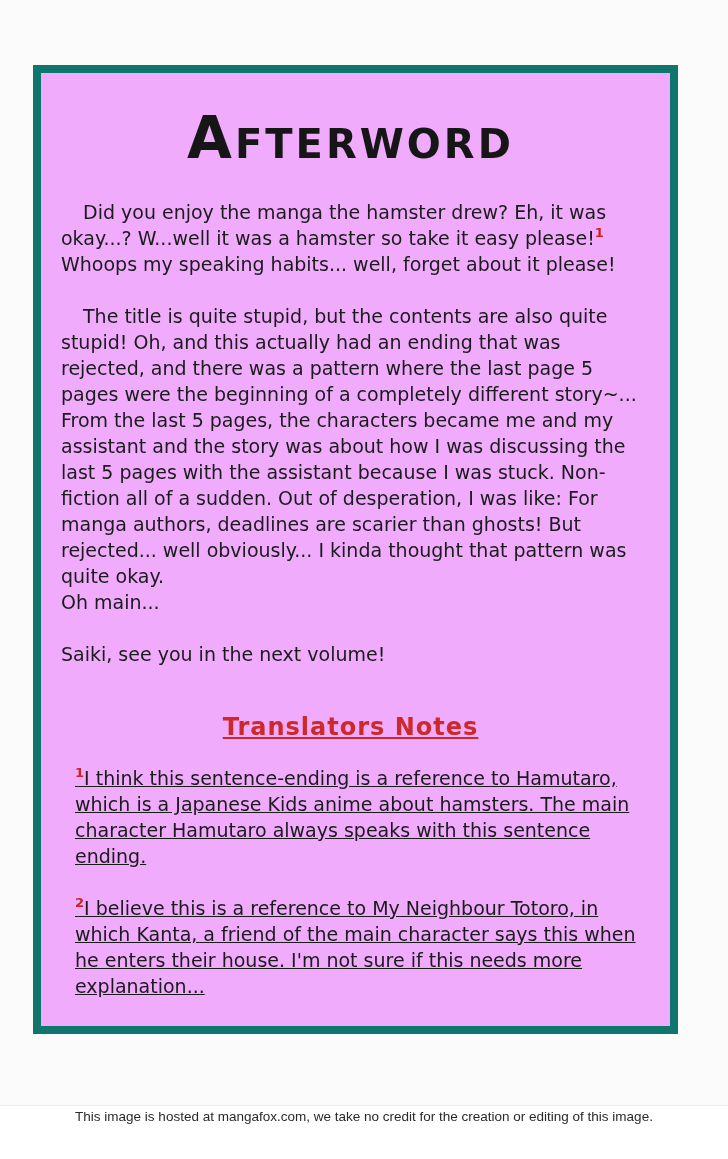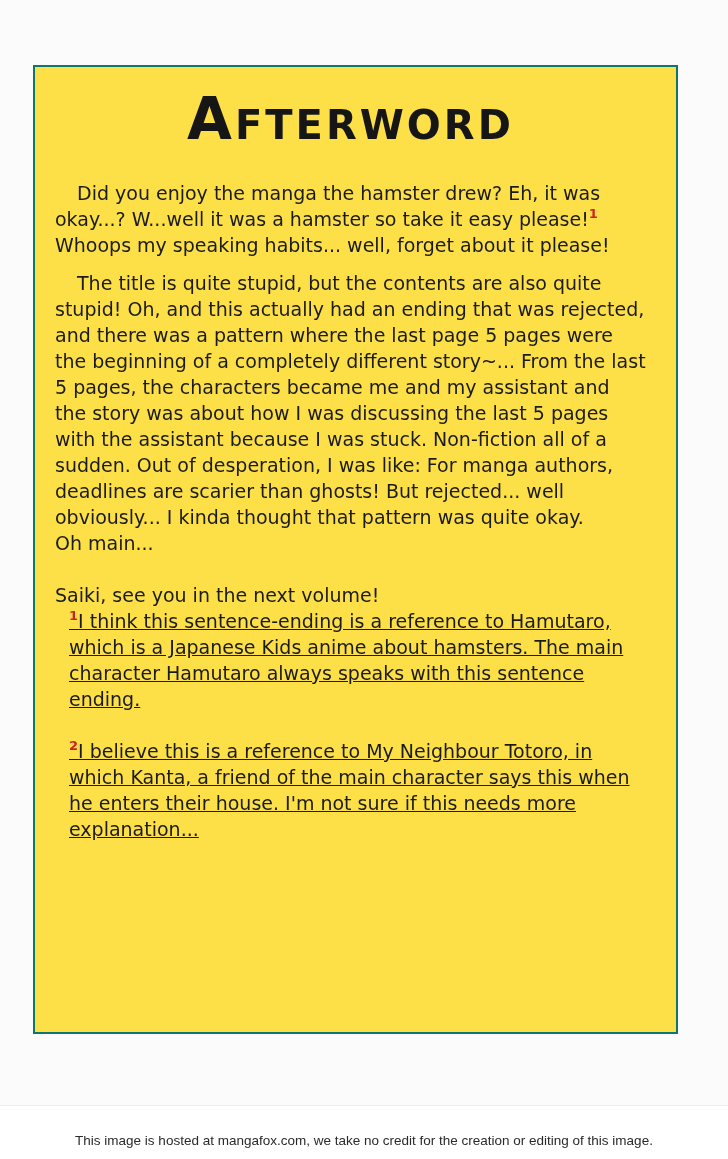--- a/index.html
+++ b/index.html
@@ -17,23 +17,23 @@
   }
 
   
   .sheet {
     position: absolute;
     left: 33px;
     top: 65px;
     width: 645px;
     height: 969px;
     box-sizing: border-box;
-    border: 2px solid #0f766e;
-    background: #fde047;
-    padding: 23px 30px 0 20px;
+    border: 8px solid #0f766e;
+    background: #f0abfc;
+    padding: 36px 30px 0 20px;
   }
 
   .title {
     text-align: center;
     font-weight: 800;
     font-size: 40px;
     line-height: 58px;
     letter-spacing: 3px;
     margin: 0 0 26px 0;
     color: #161616;
@@ -41,21 +41,21 @@
   .title::first-letter {
     font-size: 58px;
   }
 
   .para {
     font-size: 19px;
     line-height: 26px;
     margin: 0;
   }
   .indent { text-indent: 22px; }
-  .gap-after { margin-bottom: 12px; }
+  .gap-after { margin-bottom: 26px; }
   .closing { margin-top: 26px; }
 
   sup.ref {
     color: #cc2222;
     font-weight: 700;
     font-size: 13px;
     line-height: 0;
     position: relative;
     top: -1px;
   }
@@ -82,21 +82,21 @@
   .site-footer {
     position: absolute;
     left: 0;
     top: 1105px;
     width: 728px;
     height: 54px;
     background: #ffffff;
     border-top: 1px solid #ececec;
     box-sizing: border-box;
     text-align: center;
-    padding-top: 24px;
+    padding-top: 0;
     font-family: "Liberation Sans", sans-serif;
     font-size: 13.5px;
     line-height: 21px;
     color: #2a2a2a;
   }
 </style>
 </head>
 <body>
 
 <div class="sheet">
@@ -105,20 +105,21 @@
 
   <p class="para indent gap-after"><span>Did you enjoy the manga the hamster drew? Eh, it was okay...? W...well it was a hamster so take it easy please!</span><sup class="ref">1</sup><span> Whoops my speaking habits... well, forget about it please!</span></p>
 
 
   <p class="para indent">The title is quite stupid, but the contents are also quite stupid! Oh, and this actually had an ending that was rejected, and there was a pattern where the last page 5 pages were the beginning of a completely different story~... From the last 5 pages, the characters became me and my assistant and the story was about how I was discussing the last 5 pages with the assistant because I was stuck. Non-fiction all of a sudden. Out of desperation, I was like: For manga authors, deadlines are scarier than ghosts! But rejected... well obviously... I kinda thought that pattern was quite okay.</p>
 
   <p class="para">Oh main...</p>
 
   <p class="para closing">Saiki, see you in the next volume!</p>
 
+  <h2 class="tn-heading">Translators Notes</h2>
 
   <p class="note"><sup class="ref">1</sup><span>I think this sentence-ending is a reference to Hamutaro, which is a Japanese Kids anime about hamsters. The main character Hamutaro always speaks with this sentence ending.</span></p>
 
   <p class="note"><sup class="ref">2</sup><span>I believe this is a reference to My Neighbour Totoro, in which Kanta, a friend of the main character says this when he enters their house. I'm not sure if this needs more explanation...</span></p>
 
 </div>
 
 <div class="site-footer">
   <div>This image is hosted at mangafox.com, we take no credit for the creation or editing of this image.</div>
 </div>

